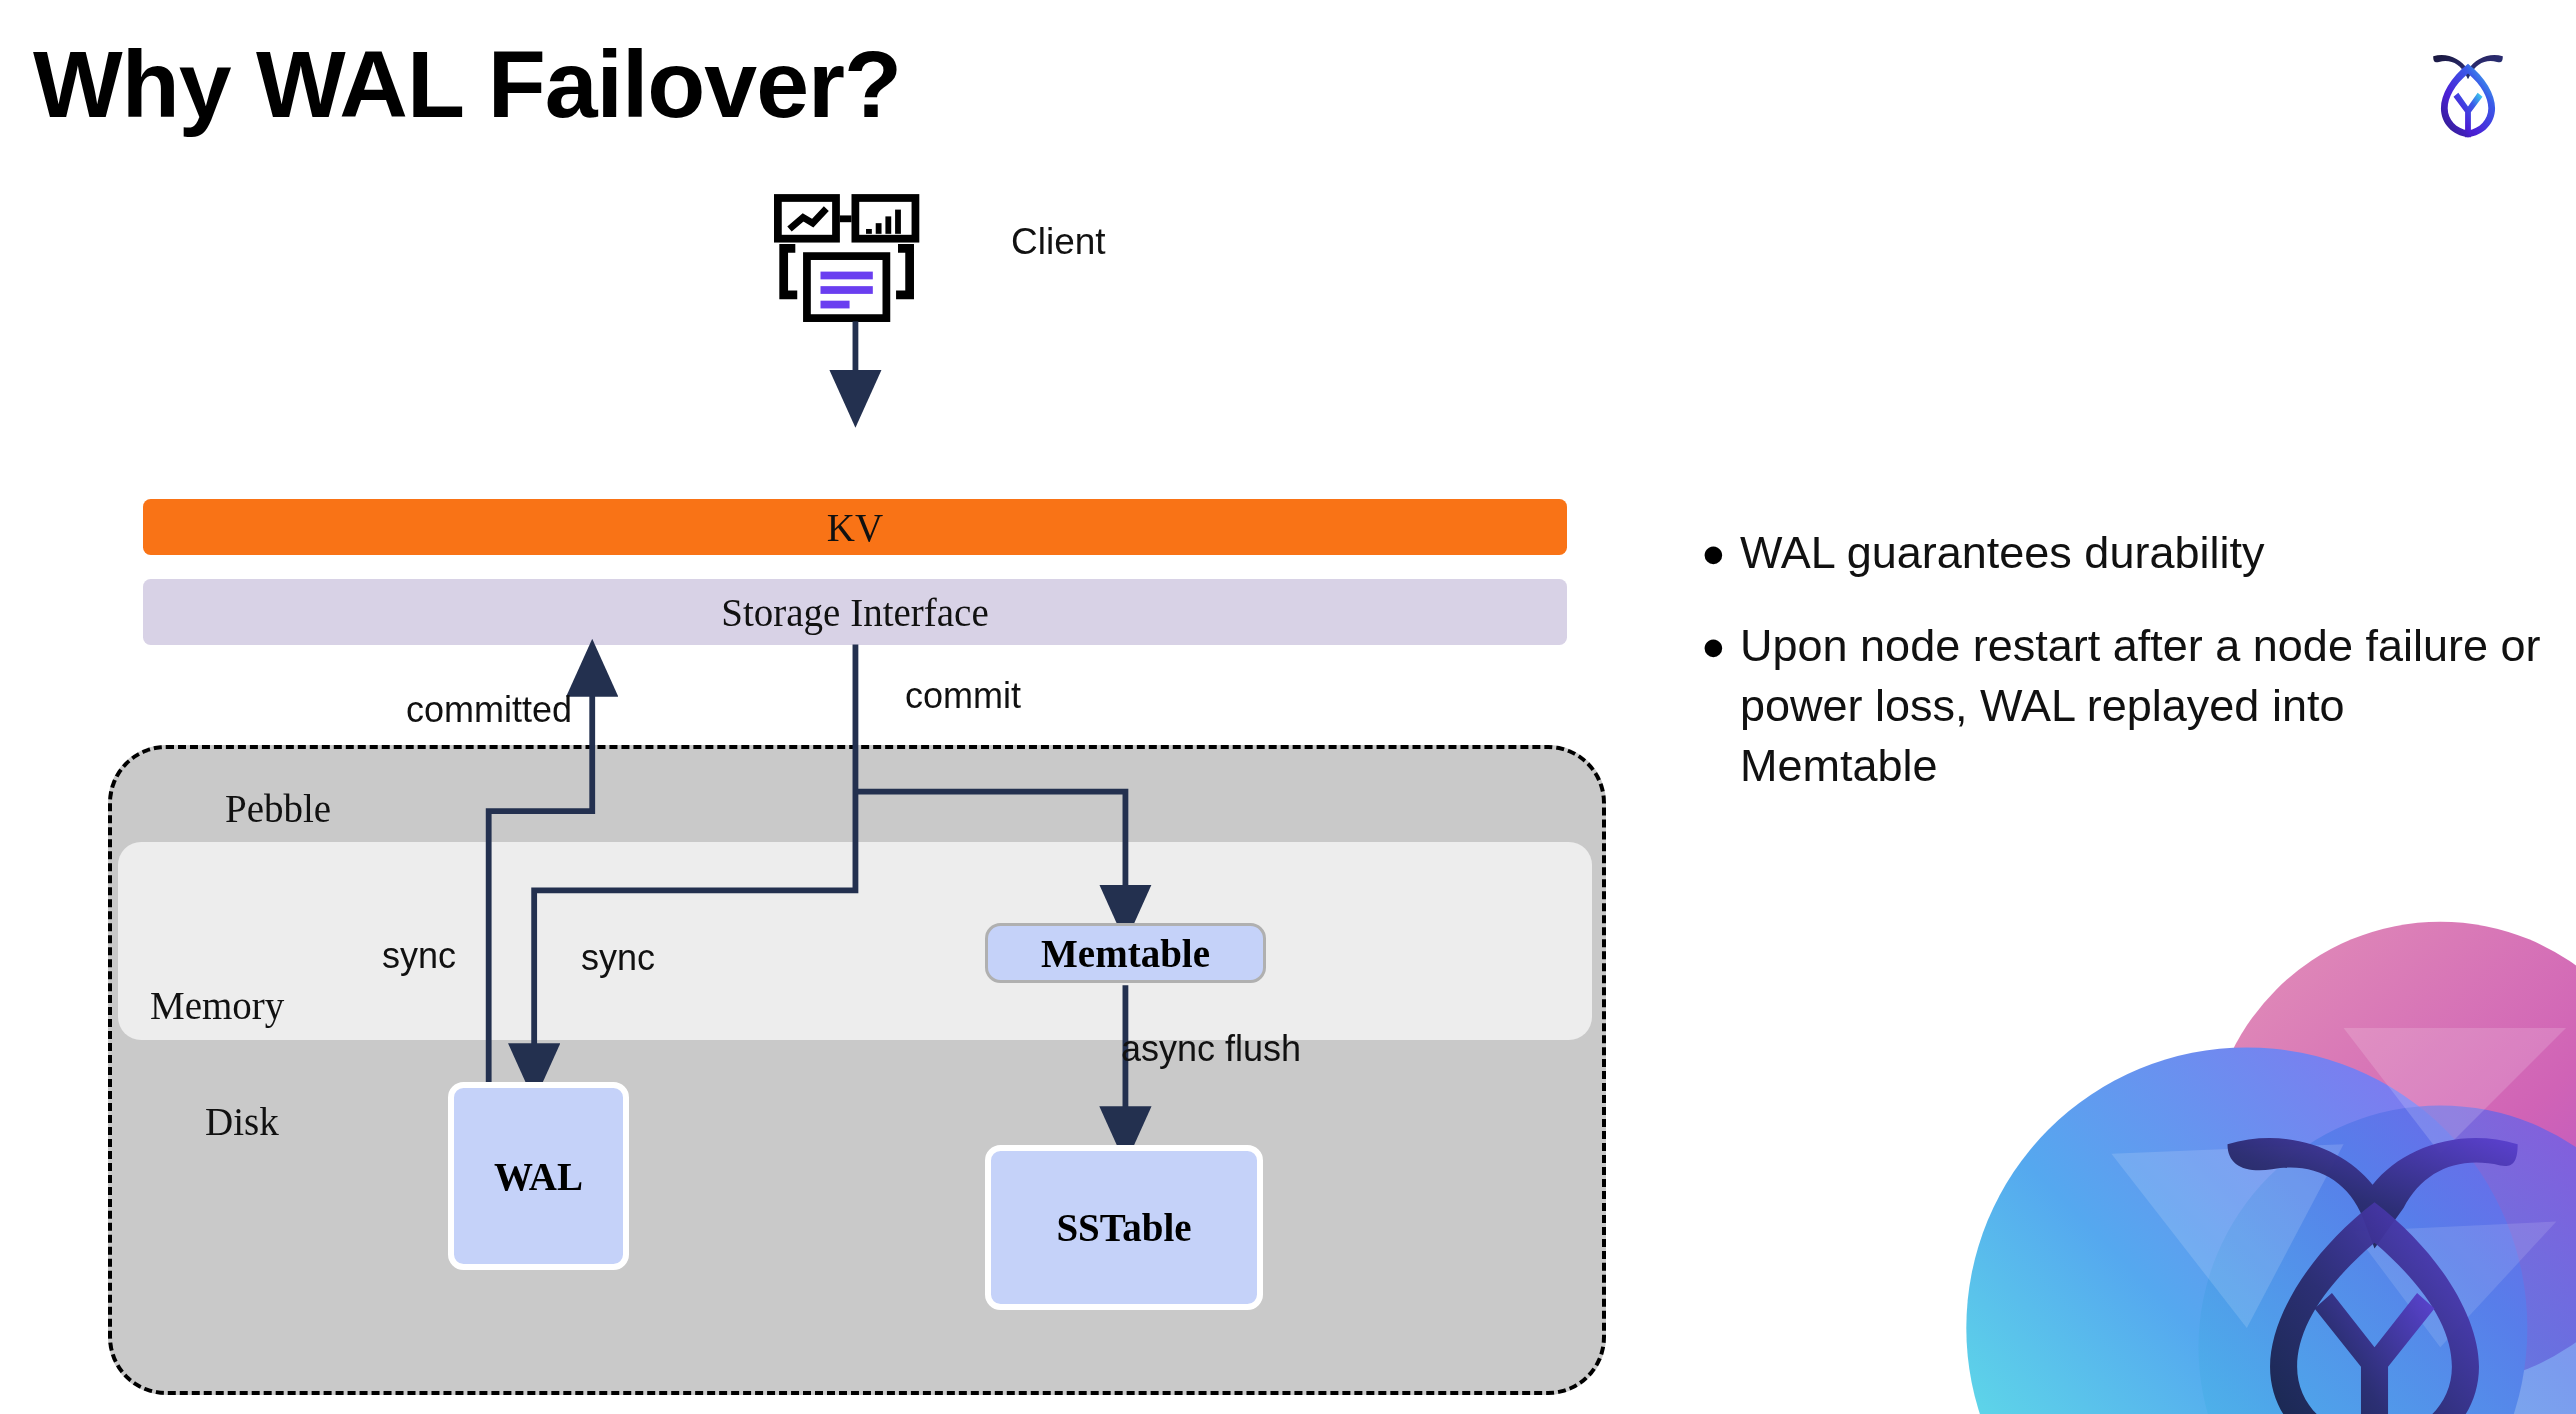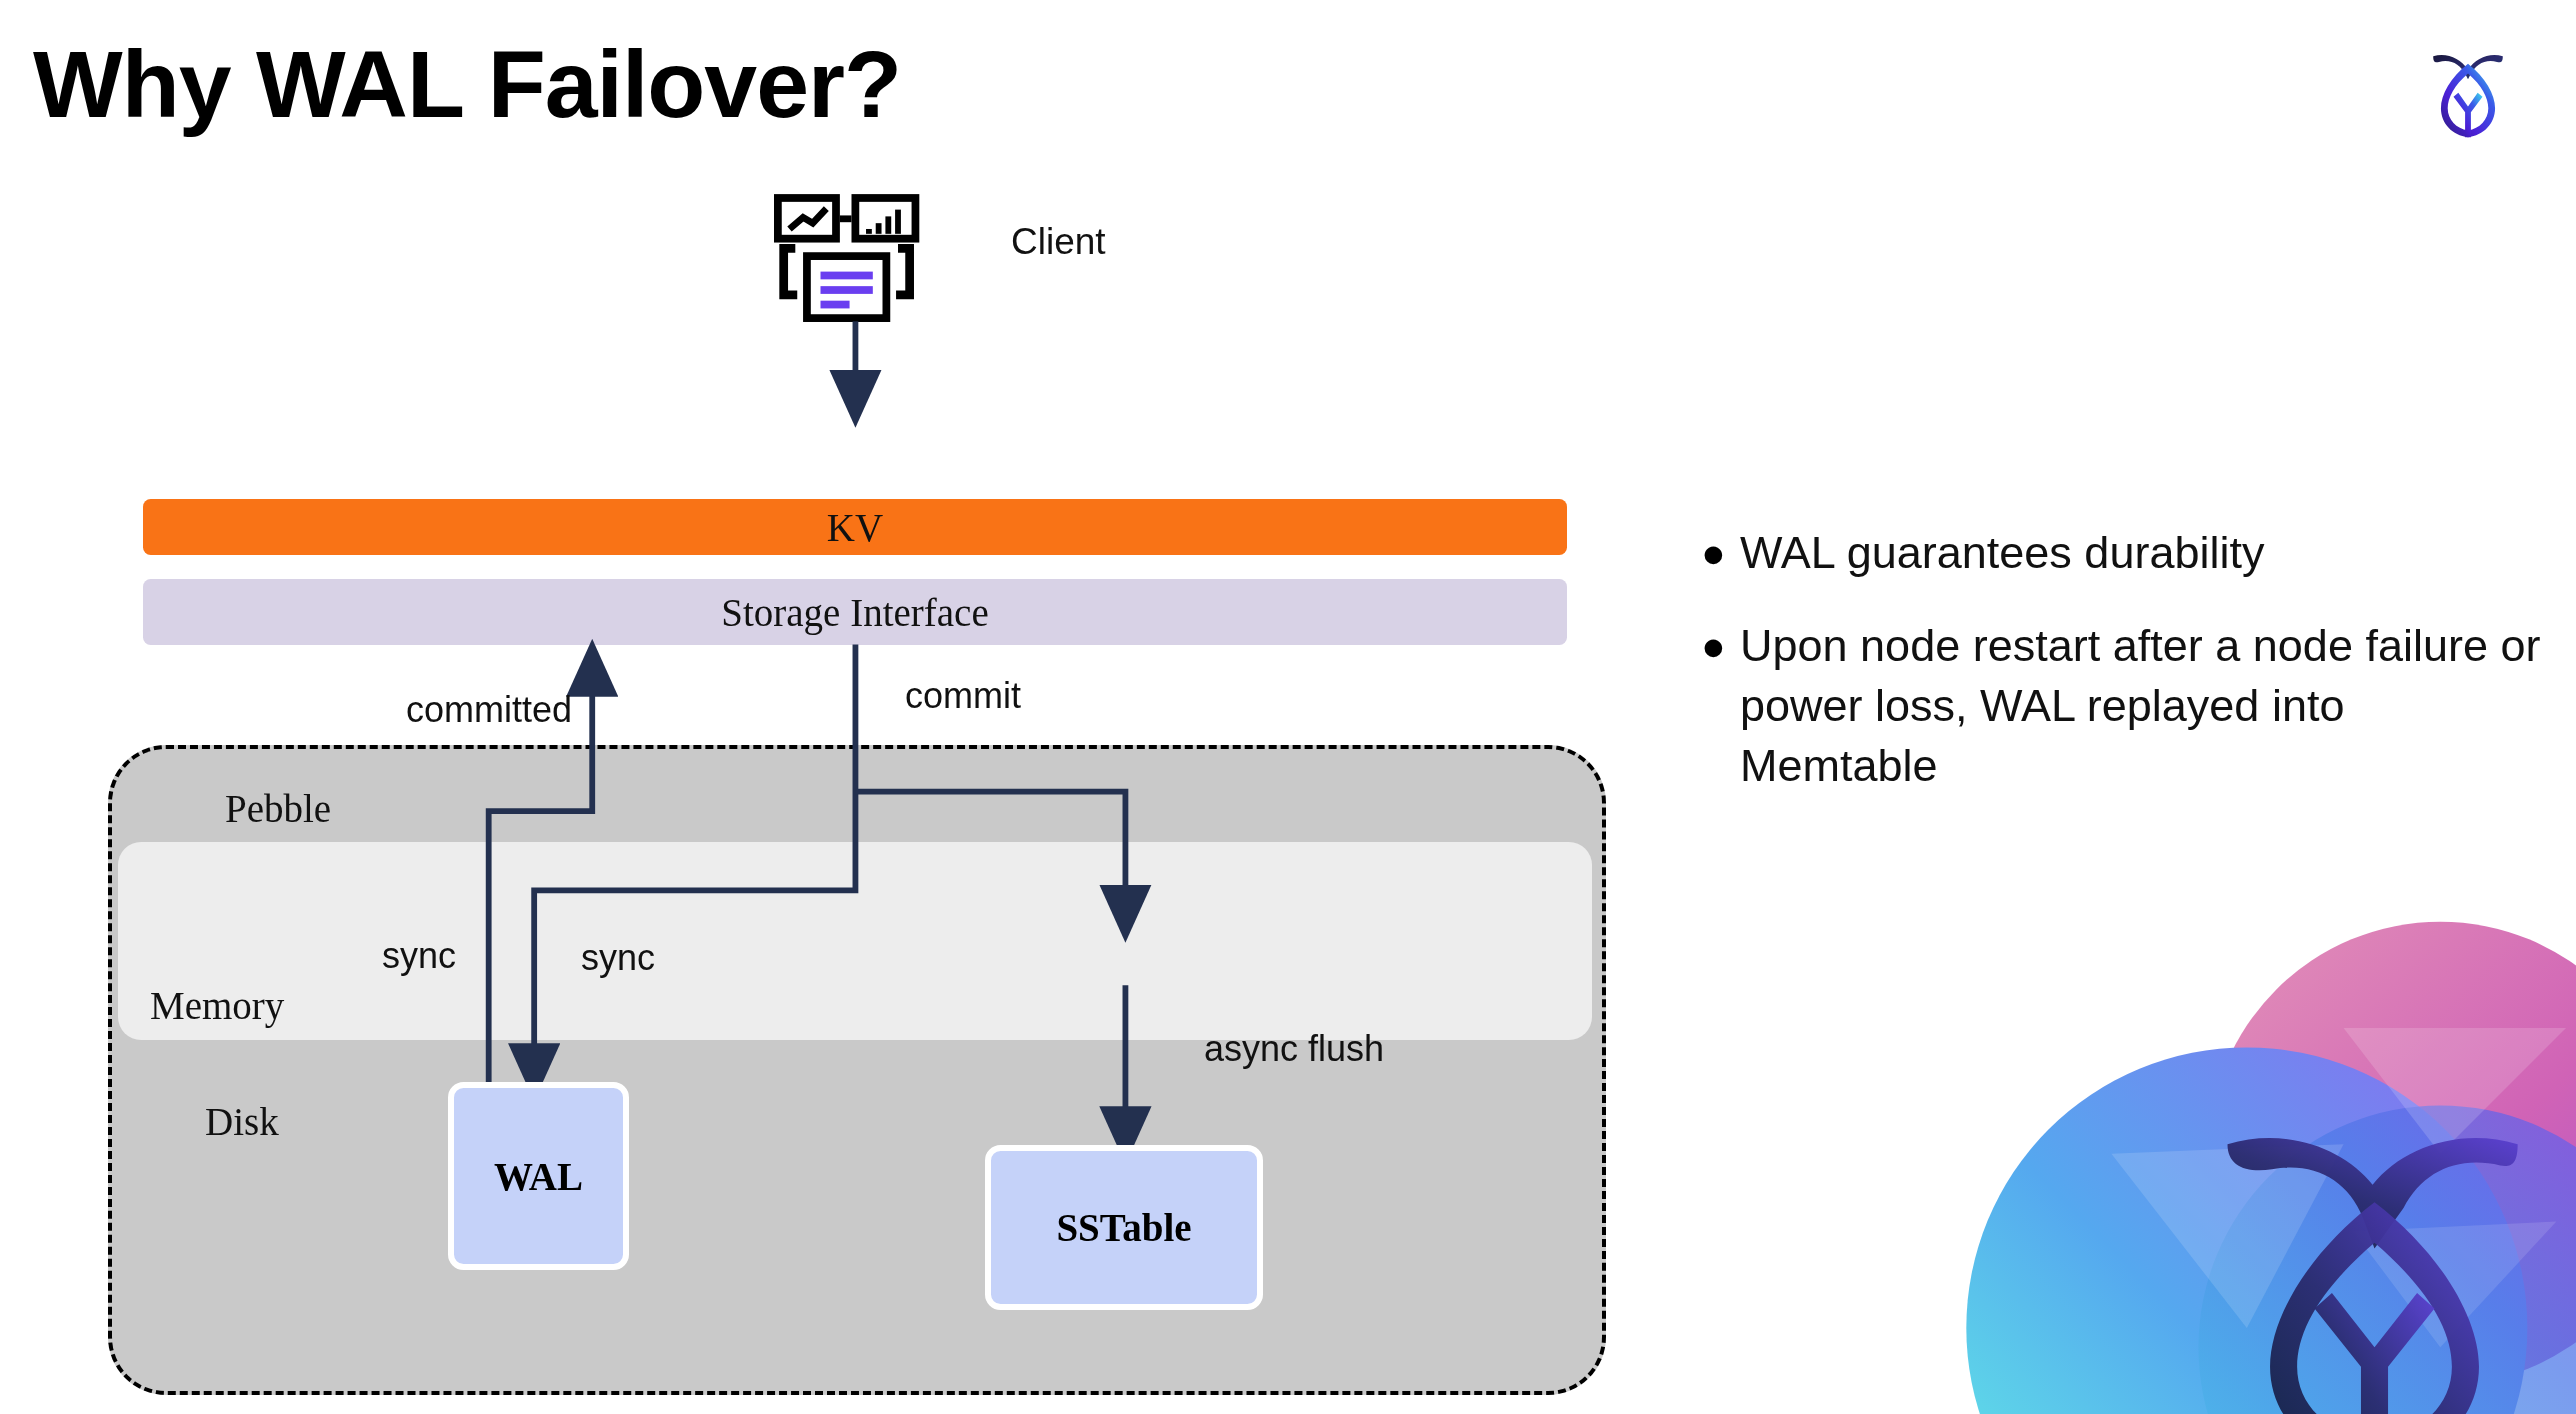--- a/index.html
+++ b/index.html
@@ -173,21 +173,21 @@
     position: absolute;
     font-family: "Liberation Sans", sans-serif;
     font-size: 36px;
     color: #111111;
     white-space: nowrap;
   }
   #lbl-committed { left: 406px; top: 689px; }
   #lbl-commit    { left: 905px; top: 675px; }
   #lbl-sync-1    { left: 382px; top: 935px; }
   #lbl-sync-2    { left: 581px; top: 937px; }
-  #lbl-async     { left: 1204px; top: 1028px; }
+  #lbl-async     { left: 1121px; top: 1028px; }
 
   
   #connectors {
     position: absolute;
     left: 0;
     top: 0;
     width: 2576px;
     height: 1415px;
     pointer-events: none;
   }
@@ -356,20 +356,23 @@
       <path d="M884,666 L884,920 L552,920 L552,1108" marker-end="url(#arrowhead)"></path>
 
       <path d="M884,818 L1163,818 L1163,944" marker-end="url(#arrowhead)"></path>
 
       <path d="M505,1118 L505,838 L612,838 L612,690" marker-end="url(#arrowhead)"></path>
 
       <line x1="1163" y1="1018" x2="1163" y2="1173" marker-end="url(#arrowhead)"></line>
     </g>
   </svg>
 
+  <div class="node-box" id="node-memtable">
+    <span>Memtable</span>
+  </div>
   <div class="node-box" id="node-wal">
     <span>WAL</span>
   </div>
   <div class="node-box" id="node-sstable">
     <span>SSTable</span>
   </div>
 
   <div class="edge-label" id="lbl-committed">committed</div>
   <div class="edge-label" id="lbl-commit">commit</div>
   <div class="edge-label" id="lbl-sync-1">sync</div>

